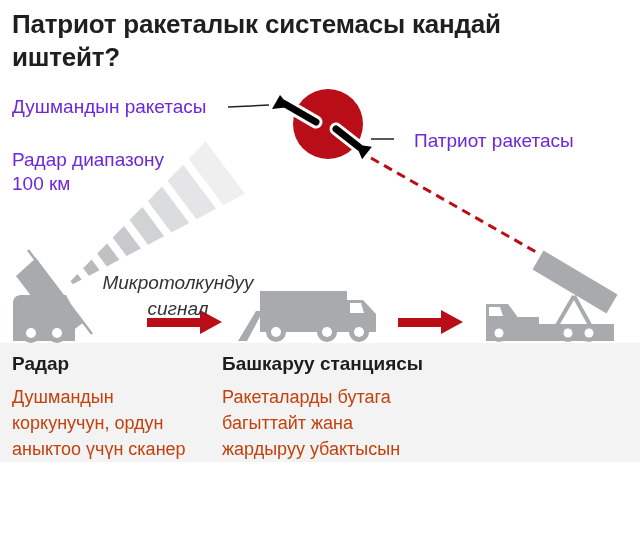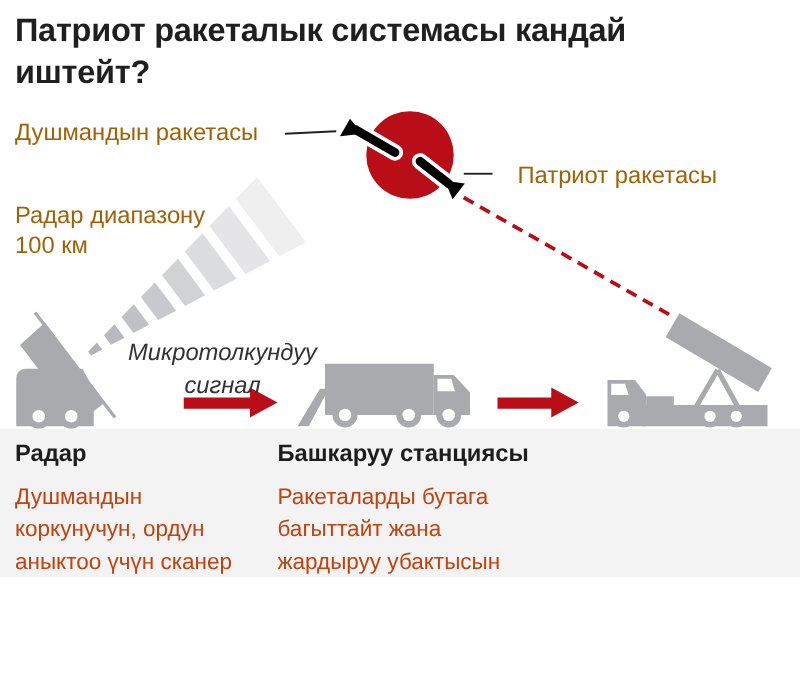--- a/index.html
+++ b/index.html
@@ -26,26 +26,26 @@
     letter-spacing: -0.2px;
   }
   .scene {
     position: absolute;
     left: 0; top: 0;
     width: 640px; height: 542px;
   }
   .label {
     position: absolute;
     font-size: 19px;
-    color: #a16207;
+    color: #6d28d9;
     white-space: pre-line;
   }
   .label-enemy   { left: 12px;  top: 96px; }
   .label-patriot { left: 414px; top: 130px; }
-  .label-range   { left: 12px;  top: 161px; line-height: 24px; }
+  .label-range   { left: 12px;  top: 148px; line-height: 24px; }
   .label-signal  {
     left: 88px; top: 270px; width: 180px;
     text-align: center;
     font-style: italic;
     line-height: 26px;
     color: #333333;
   }
   .panel {
     position: absolute;
     left: 0; top: 343px;

